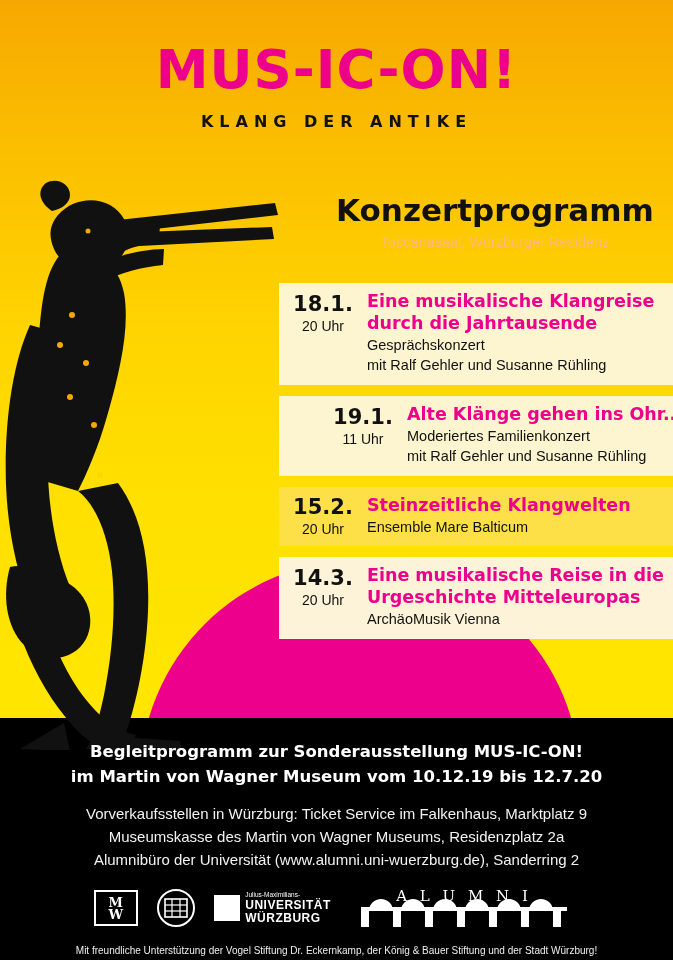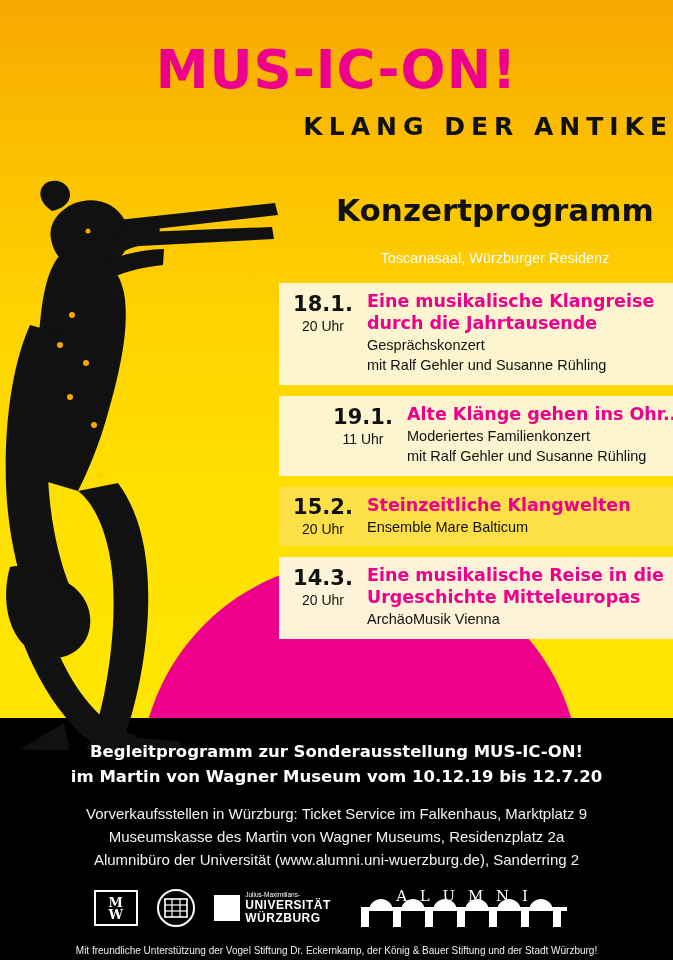--- a/index.html
+++ b/index.html
@@ -51,43 +51,42 @@
     font-family: "DejaVu Sans", sans-serif;
     font-weight: bold;
     font-size: 53px;
     letter-spacing: 1px;
     color: #ec008c;
     line-height: 1.05;
   }
   .title-sub {
     font-family: "DejaVu Sans", sans-serif;
     font-weight: bold;
-    font-size: 25px;
+    font-size: 16px;
     letter-spacing: 6px;
     color: #111;
     margin-top: 14px;
-    text-align: right;
   }
 
   
   .prog-head {
     position: absolute; left: 330px; top: 192px; width: 330px;
     text-align: center; z-index: 5;
   }
   .prog-title {
     font-family: "DejaVu Sans", sans-serif;
     font-weight: bold;
     font-size: 31px;
     color: #111;
     letter-spacing: 0px;
   }
   .prog-venue {
     font-size: 14.5px;
-    color: #ffffff;
-    margin-top: 22px;
+    color: #fdba74;
+    margin-top: 6px;
   }
 
   
   .events {
     position: absolute;
     left: 240px; top: 283px;
     width: 453px;
     z-index: 5;
     margin-left: 39px;
   }

